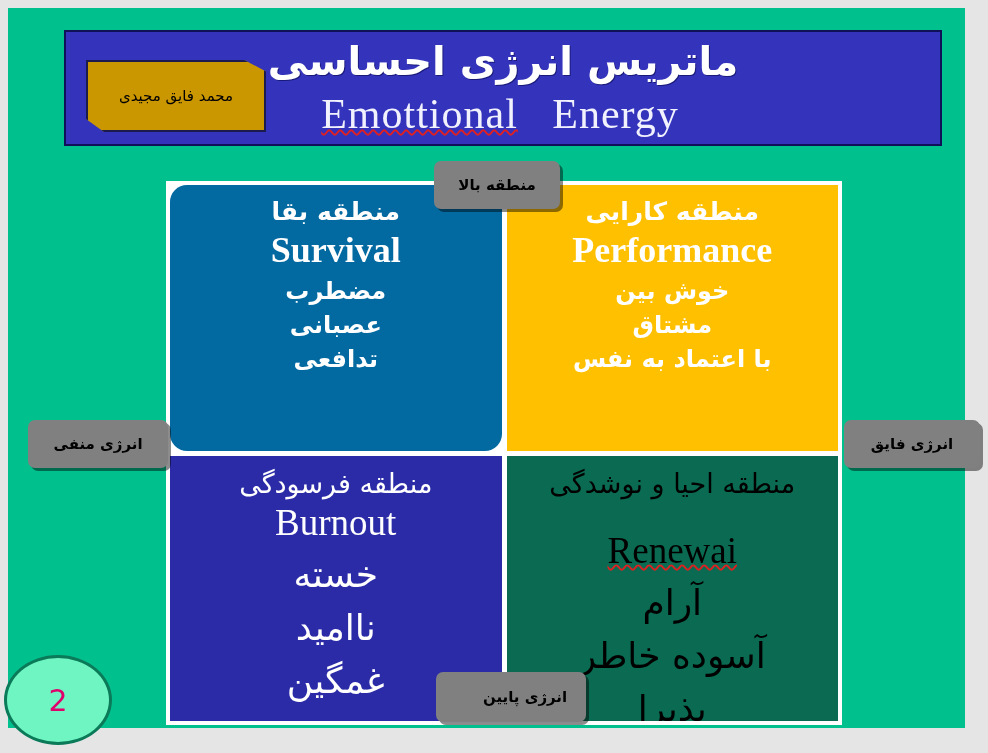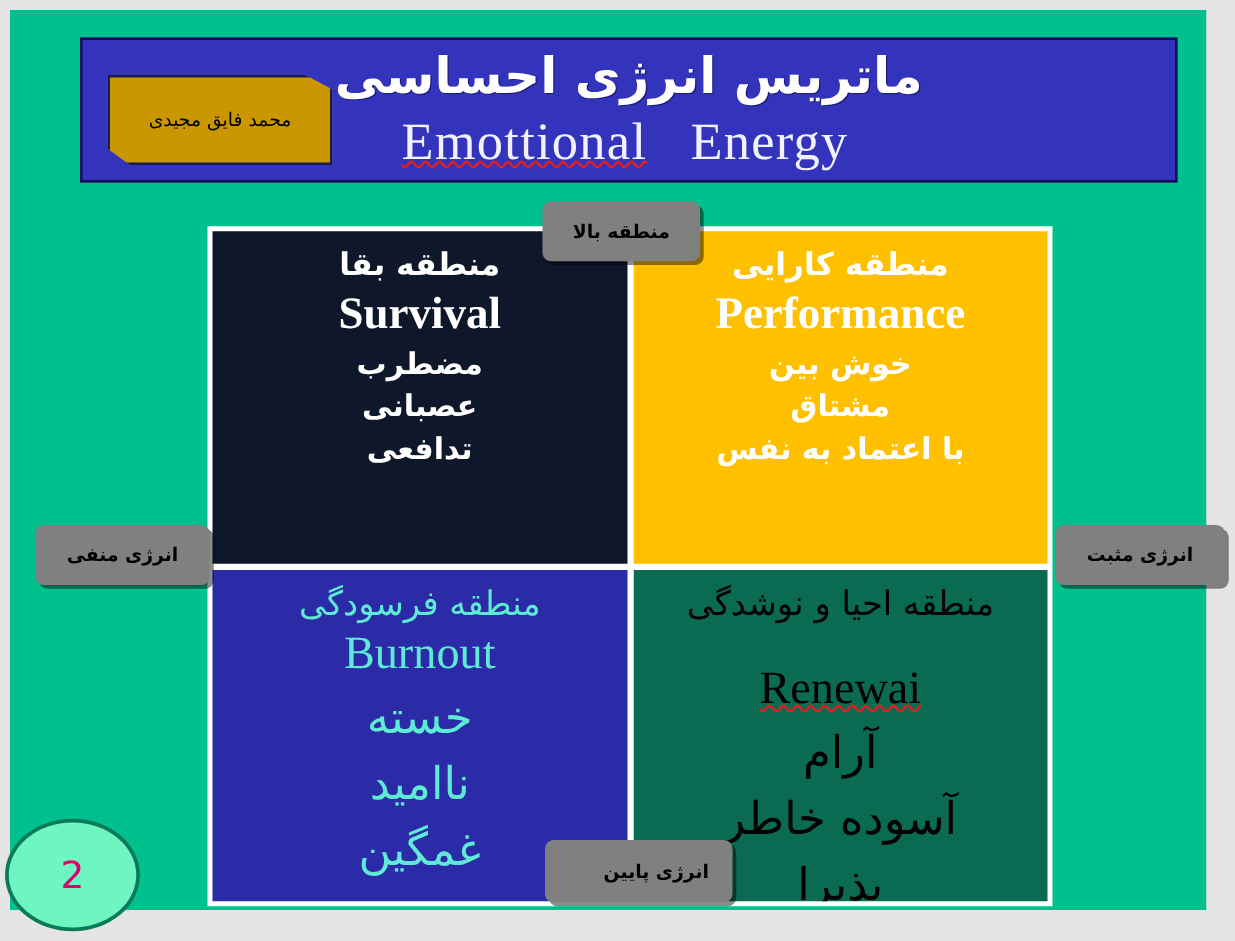--- a/index.html
+++ b/index.html
@@ -133,23 +133,23 @@
     line-height: 1.2;
     margin-bottom: 2px;
   }
   .quad .q-item {
     font-size: 24px;
     font-weight: bold;
     line-height: 1.42;
   }
 
   
-  .quad.survival  { background: #0f172a; color: #ffffff; }
+  .quad.survival  { background: #0369a1; color: #ffffff; border-radius: 17px; }
   .quad.performance { background: #ffc000; color: #ffffff; }
-  .quad.burnout   { background: #2b2ba8; color: #5eead4; }
+  .quad.burnout   { background: #2b2ba8; color: #ffffff; }
   .quad.renewal   { background: #0a6b52; color: #000000; justify-content: space-between; }
 
   .quad.burnout .q-head,
   .quad.renewal .q-head { font-weight: normal; font-size: 27px; }
   .quad.burnout .q-item,
   .quad.renewal .q-item { font-weight: normal; font-size: 36px; line-height: 1.48; }
   .quad.burnout .q-en,
   .quad.renewal .q-en { font-weight: normal; font-size: 37px; }
 
   
@@ -240,21 +240,21 @@
 
     </div>
 
     <div class="axis-label axis-top">
       <span>منطقه بالا</span>
     </div>
     <div class="axis-label axis-left">
       <span>انرژی  منفی</span>
     </div>
     <div class="axis-label axis-right">
-      <span>انرژی مثبت</span>
+      <span>انرژی فايق</span>
     </div>
     <div class="axis-label axis-bottom">
       <span>انرژی پایین</span>
     </div>
 
   </div>
 
   <div class="page-bubble">
     <span>2</span>
   </div>

